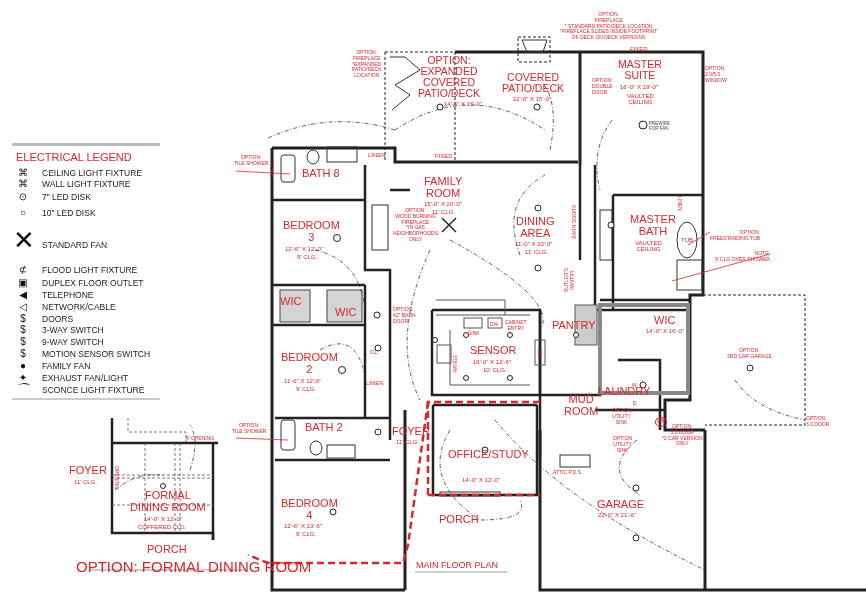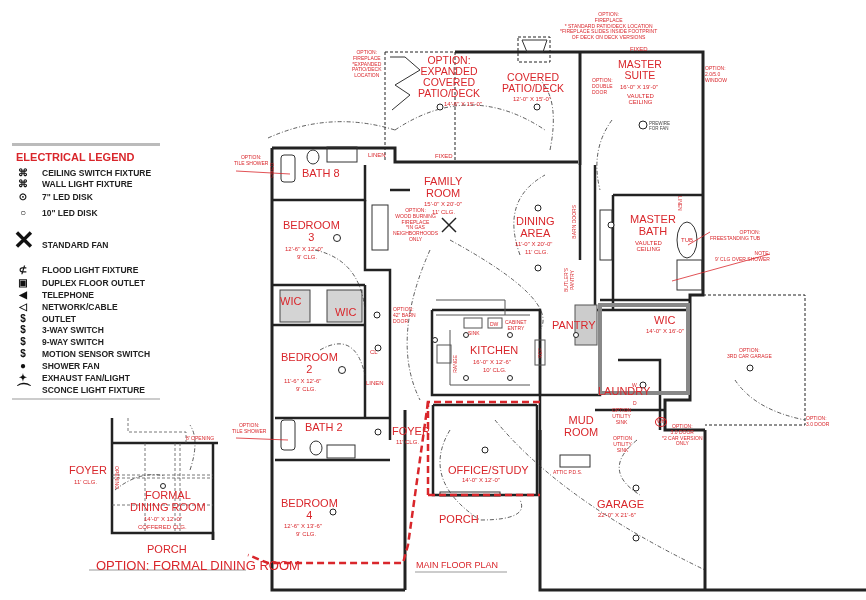--- a/index.html
+++ b/index.html
@@ -2,21 +2,21 @@
 <html><head>
 <meta charset="utf-8">
 <style>
   html,body{margin:0;padding:0;background:#fff;}
   body{width:866px;height:600px;position:relative;overflow:hidden;font-family:"Liberation Sans",sans-serif;}
   .lbl{position:absolute;color:#d9262b;text-align:center;line-height:1.05;white-space:nowrap;}
   .room{font-size:11px;}
   .dim{font-size:6px;}
   .note{font-size:5px;line-height:1.15;}
   svg{position:absolute;left:0;top:0;}
-  .legend{position:absolute;left:6px;top:143px;width:152px;height:258px;font-weight:bold;}
+  .legend{position:absolute;left:6px;top:143px;width:152px;height:258px;}
   .legend .top-bar{position:absolute;left:6px;top:0;width:148px;height:3px;background:#bbb;}
   .legend .bot-bar{position:absolute;left:6px;top:255px;width:148px;height:2px;background:#ccc;}
   .legend .title{position:absolute;left:10px;top:8px;font-size:11px;color:#d9262b;}
   .leg-row{position:absolute;left:0;width:160px;height:12px;font-size:8.5px;color:#222;}
   .leg-row .ico{position:absolute;left:10px;top:0;width:14px;height:12px;font-size:10px;line-height:12px;text-align:center;color:#111;}
   .leg-row .txt{position:absolute;left:36px;top:1px;}
 </style>
 </head>
 <body>
 
@@ -186,21 +186,21 @@
     <line x1="770" y1="254" x2="672" y2="281"></line>
   </g>
 </svg>
 
 <div class="legend">
   <div class="top-bar"></div>
   <div class="title">ELECTRICAL LEGEND</div>
 
   <div class="leg-row" style="top:24px">
     <span class="ico">⌘</span>
-    <span class="txt">CEILING SWITCH FIXTURE</span>
+    <span class="txt">CEILING LIGHT FIXTURE</span>
   </div>
   <div class="leg-row" style="top:35px">
     <span class="ico">⌘</span>
     <span class="txt">WALL LIGHT FIXTURE</span>
   </div>
   <div class="leg-row" style="top:48px">
     <span class="ico">⊙</span>
     <span class="txt">7" LED DISK</span>
   </div>
   <div class="leg-row" style="top:64px">
@@ -222,37 +222,37 @@
   <div class="leg-row" style="top:146px">
     <span class="ico">◀</span>
     <span class="txt">TELEPHONE</span>
   </div>
   <div class="leg-row" style="top:158px">
     <span class="ico">◁</span>
     <span class="txt">NETWORK/CABLE</span>
   </div>
   <div class="leg-row" style="top:170px">
     <span class="ico">$</span>
-    <span class="txt">OUTLET</span>
+    <span class="txt">DOORS</span>
   </div>
   <div class="leg-row" style="top:181px">
     <span class="ico">$</span>
     <span class="txt">3-WAY SWITCH</span>
   </div>
   <div class="leg-row" style="top:193px">
     <span class="ico">$</span>
     <span class="txt">9-WAY SWITCH</span>
   </div>
   <div class="leg-row" style="top:205px">
     <span class="ico">$</span>
     <span class="txt">MOTION SENSOR SWITCH</span>
   </div>
   <div class="leg-row" style="top:217px">
     <span class="ico">●</span>
-    <span class="txt">SHOWER FAN</span>
+    <span class="txt">FAMILY FAN</span>
   </div>
   <div class="leg-row" style="top:229px">
     <span class="ico">✦</span>
     <span class="txt">EXHAUST FAN/LIGHT</span>
   </div>
   <div class="leg-row" style="top:241px">
     <span class="ico" style="font-size:16px;line-height:14px">⌒</span>
     <span class="txt">SCONCE LIGHT FIXTURE</span>
   </div>
   <div class="bot-bar"></div>
@@ -295,42 +295,42 @@
 BATH</div>
 <div class="lbl dim" style="left:635px;top:240px;white-space:pre">VAULTED
 CEILING</div>
 
 <div class="lbl room" style="left:280px;top:296px">WIC</div>
 <div class="lbl room" style="left:335px;top:307px">WIC</div>
 
 <div class="lbl room" style="left:654px;top:315px">WIC</div>
 <div class="lbl dim" style="left:646px;top:328px">14'-0" X 16'-0"</div>
 
-<div class="lbl room" style="left:470px;top:345px">KITCHEN</div>
+<div class="lbl room" style="left:470px;top:345px">SENSOR</div>
 <div class="lbl dim" style="left:473px;top:359px">16'-0" X 12'-6"</div>
 <div class="lbl dim" style="left:483px;top:367px">10' CLG.</div>
 
 <div class="lbl room" style="left:552px;top:320px">PANTRY</div>
 
 <div class="lbl room" style="left:281px;top:352px;white-space:pre">BEDROOM
 2</div>
 <div class="lbl dim" style="left:284px;top:378px">11'-6" X 12'-6"</div>
 <div class="lbl dim" style="left:296px;top:386px">9' CLG.</div>
 
 <div class="lbl room" style="left:598px;top:386px">LAUNDRY</div>
 
 <div class="lbl room" style="left:305px;top:422px">BATH 2</div>
 
 <div class="lbl room" style="left:392px;top:426px">FOYER</div>
 <div class="lbl dim" style="left:396px;top:439px">11' CLG.</div>
 
-<div class="lbl room" style="left:448px;top:465px">OFFICE/STUDY</div>
+<div class="lbl room" style="left:448px;top:449px">OFFICE/STUDY</div>
 <div class="lbl dim" style="left:462px;top:477px">14'-0" X 12'-0"</div>
 
-<div class="lbl room" style="left:564px;top:415px;white-space:pre">MUD
+<div class="lbl room" style="left:564px;top:394px;white-space:pre">MUD
 ROOM</div>
 
 <div class="lbl room" style="left:281px;top:498px;white-space:pre">BEDROOM
 4</div>
 <div class="lbl dim" style="left:284px;top:523px">12'-6" X 13'-6"</div>
 <div class="lbl dim" style="left:296px;top:531px">9' CLG.</div>
 
 <div class="lbl room" style="left:439px;top:514px">PORCH</div>
 
 <div class="lbl room" style="left:597px;top:499px">GARAGE</div>
@@ -414,13 +414,13 @@
 <div class="lbl note" style="left:662px;top:424px;white-space:pre">OPTION:
 3.0 DOOR
 *2 CAR VERSION
 ONLY</div>
 <div class="lbl note" style="left:806px;top:416px;white-space:pre;text-align:left">OPTION:
 3.0 DOOR</div>
 <div class="lbl note" style="left:232px;top:423px;white-space:pre">OPTION:
 TILE SHOWER</div>
 
 <div class="lbl" style="left:416px;top:561px;font-size:9px">MAIN FLOOR PLAN</div>
-<div class="lbl" style="left:96px;top:559px;font-size:13px">OPTION: FORMAL DINING ROOM</div>
+<div class="lbl" style="left:76px;top:559px;font-size:15px">OPTION: FORMAL DINING ROOM</div>
 
 </body></html>

